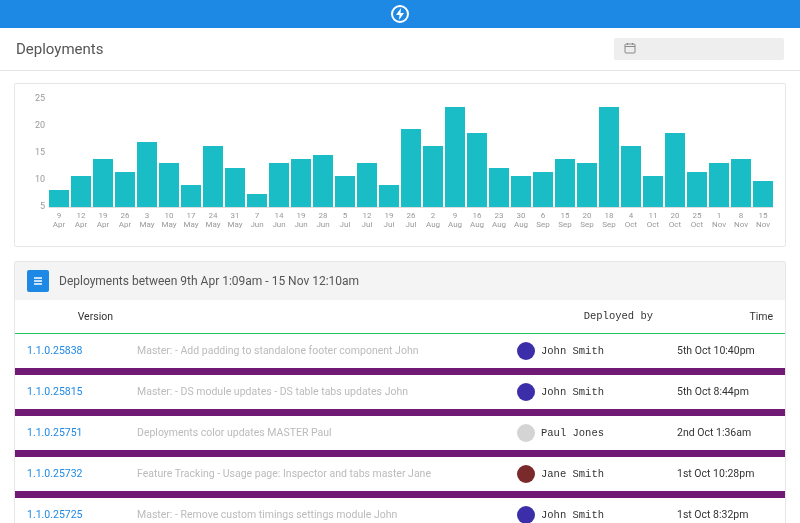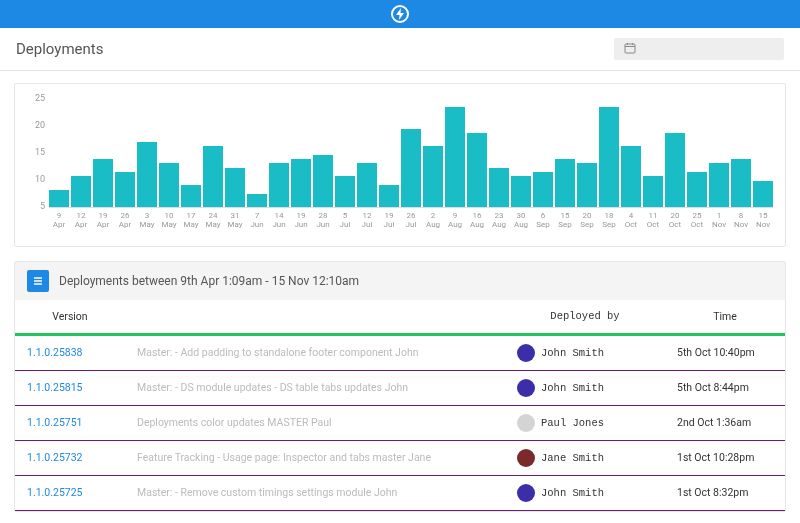--- a/index.html
+++ b/index.html
@@ -20,22 +20,22 @@
 .plot { flex: 1; display: flex; flex-direction: column; }
 .bars { display: flex; align-items: flex-end; height: 110px; border-bottom: 1px solid #ddd; gap: 2px; }
 .bar { flex: 1; background: #1abcc5; min-width: 0; }
 .x-axis { display: flex; gap: 2px; margin-top: 4px; }
 .xlab { flex: 1; font-size: 8px; color: #999; text-align: center; line-height: 1.1; min-width: 0; overflow: hidden; white-space: nowrap; }
 .xlab .day { display: block; }
 .xlab .mon { display: block; }
 .section-head { background: #f4f4f4; padding: 8px 12px; display: flex; align-items: center; gap: 10px; font-size: 12px; color: #555; }
 .section-icon { background: #1e88e5; color: #fff; width: 22px; height: 22px; display: flex; align-items: center; justify-content: center; border-radius: 2px; font-size: 12px; }
 .table { width: 100%; border-collapse: collapse; }
-.table th { text-align: center; font-weight: 400; font-size: 10.5px; color: #333; padding: 10px 12px; border-bottom: 3px solid #22c55e; }
-.table td { font-size: 10.5px; padding: 8px 12px; border-bottom: 1px solid #701a75; vertical-align: middle; }
+.table th { text-align: right; font-weight: 400; font-size: 10.5px; color: #333; padding: 10px 12px; border-bottom: 1px solid #22c55e; }
+.table td { font-size: 10.5px; padding: 8px 12px; border-bottom: 7px solid #701a75; vertical-align: middle; }
 .col-version { width: 110px; }
 .col-deployed { width: 160px; font-family: Liberation Mono, monospace; }
 .col-time { width: 120px; }
 .version-link { color: #1e88e5; text-decoration: none; }
 .msg { color: #bbb; }
 .avatar { width: 18px; height: 18px; border-radius: 50%; display: inline-block; vertical-align: middle; margin-right: 6px; background: #ccc; }
 .deployed-cell { display: flex; align-items: center; }
 </style>
 </head>
 <body>

